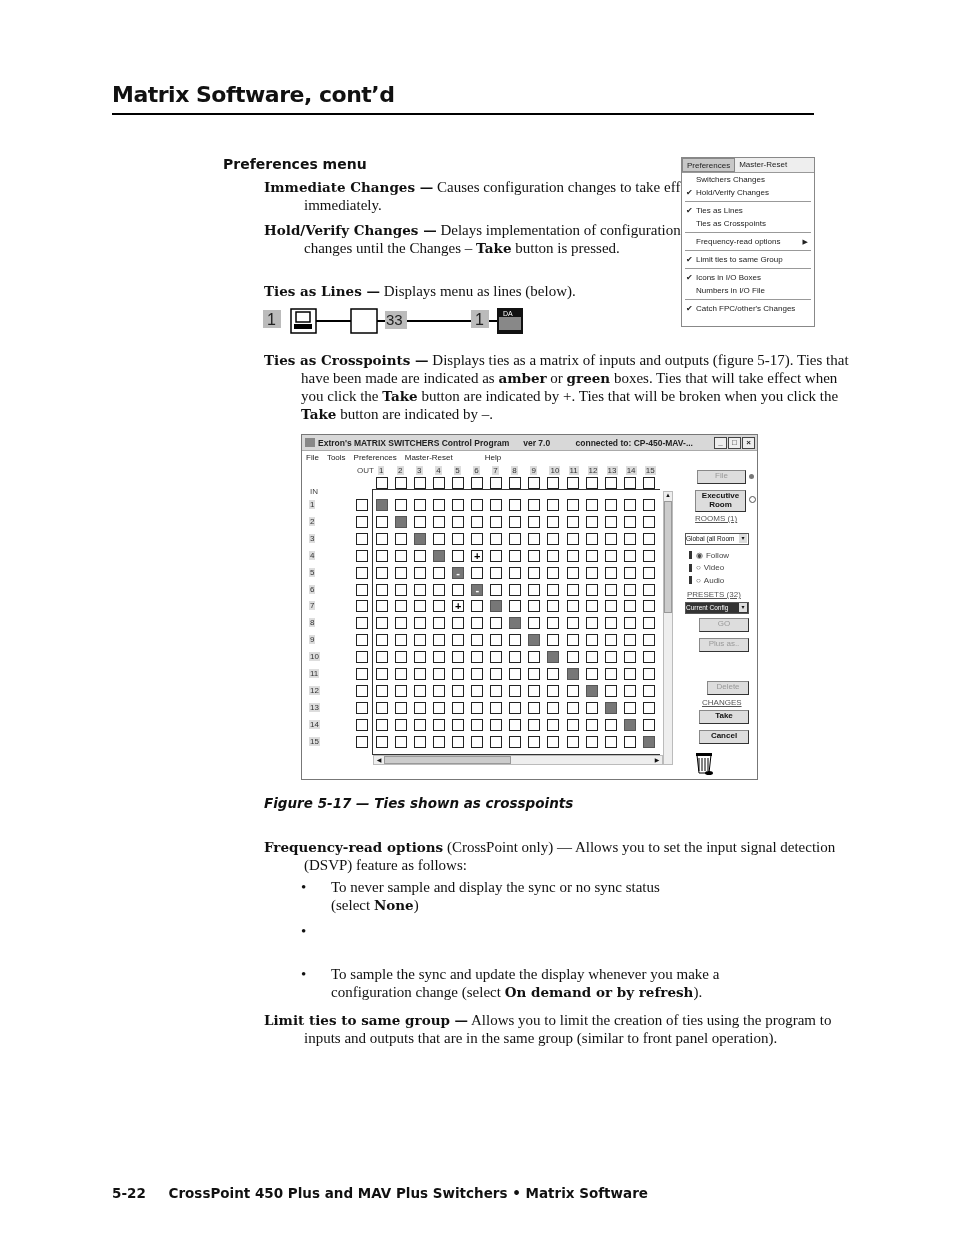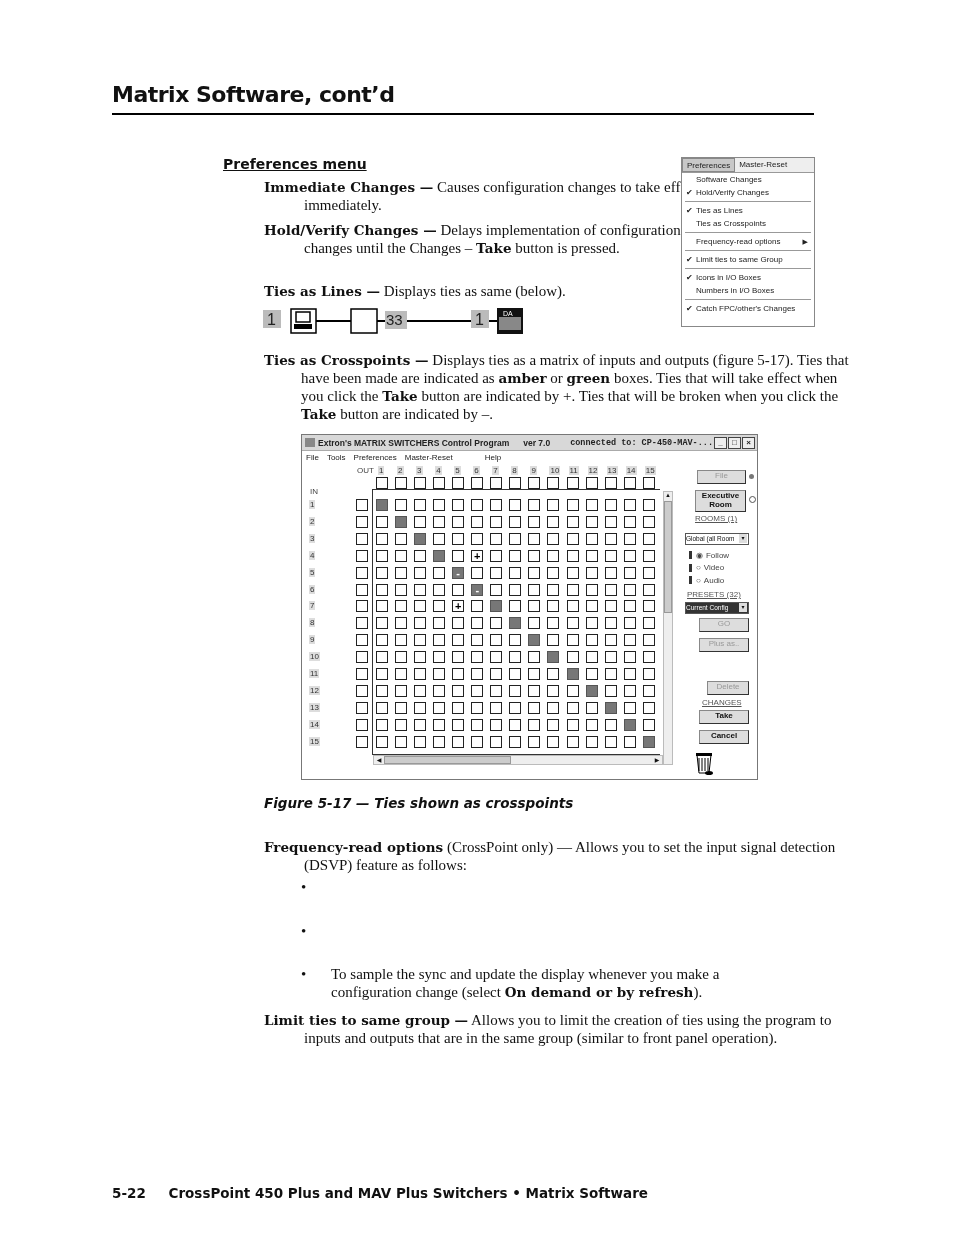--- a/index.html
+++ b/index.html
@@ -37,50 +37,50 @@
   .ul{text-decoration:underline;color:#555;position:absolute;font-size:8px;}
   #fig-caption{left:264px;top:795px;font-family:"DejaVu Sans",sans-serif;font-weight:bold;font-style:italic;font-size:13.5px;}
   #footer{left:112px;top:1185px;font-family:"DejaVu Sans",sans-serif;font-weight:bold;font-size:13.5px;}
 </style>
 </head>
 <body>
 
 <div id="page-title" class="abs">Matrix Software, cont’d</div>
 <div id="title-rule" class="abs"></div>
 
-<div class="abs h2" style="left:223px;top:156px;text-decoration:underline;">Preferences menu</div>
+<div class="abs h2" style="left:223px;top:156px;">Preferences menu</div>
 
 <div class="abs para hang" style="left:264px;top:178px;width:410px;">
   <span class="term">Immediate Changes —</span><span> Causes configuration changes to take effect immediately.</span>
 </div>
 <div class="abs para hang" style="left:264px;top:221px;width:410px;">
   <span class="term">Hold/Verify Changes —</span><span> Delays implementation of configuration changes until the Changes – </span><span class="bold">Take</span><span> button is pressed.</span>
 </div>
 <div class="abs para hang" style="left:264px;top:282px;width:410px;">
-  <span class="term">Ties as Lines —</span><span> Displays ties as same (below).</span>
+  <span class="term">Ties as Lines —</span><span> Displays menu as lines (below).</span>
 </div>
 
 <div id="prefmenu" class="abs">
   <div class="mbar">
     <span class="active">Preferences</span>
     <span>Master-Reset</span>
   </div>
   <div id="prefitems">
-      <div class="mi"><span>Software Changes</span></div>
+      <div class="mi"><span>Switchers Changes</span></div>
       <div class="mi"><span class="chk">✔</span><span>Hold/Verify Changes</span></div>
       <div class="sep"></div>
       <div class="mi"><span class="chk">✔</span><span>Ties as Lines</span></div>
       <div class="mi"><span>Ties as Crosspoints</span></div>
       <div class="sep"></div>
       <div class="mi"><span>Frequency-read options</span><span class="arr">▶</span></div>
       <div class="sep"></div>
       <div class="mi"><span class="chk">✔</span><span>Limit ties to same Group</span></div>
       <div class="sep"></div>
       <div class="mi"><span class="chk">✔</span><span>Icons in I/O Boxes</span></div>
-      <div class="mi"><span>Numbers in I/O Boxes</span></div>
+      <div class="mi"><span>Numbers in I/O File</span></div>
       <div class="sep"></div>
       <div class="mi"><span class="chk">✔</span><span>Catch FPC/other's Changes</span></div>
     </div>
 </div>
 
 <svg id="ties-lines" class="abs" viewBox="0 0 262 28">
   <rect x="0" y="3" width="18" height="18" fill="#bbb"></rect>
   <text x="4" y="18" font-size="16" font-family="Liberation Sans, sans-serif" fill="#222">1</text>
   <g>
     <rect x="28" y="2" width="25" height="24" fill="#fff" stroke="#000" stroke-width="1.5"></rect>
@@ -103,21 +103,21 @@
 
 <div class="abs para hang" style="left:264px;top:351px;width:560px;padding-left:37px;text-indent:-37px;">
   <span class="term">Ties as Crosspoints —</span><span> Displays ties as a matrix of inputs and outputs (figure 5-17). Ties that have been made are indicated as </span><span class="bold">amber</span><span> or </span><span class="bold">green</span><span> boxes.  Ties that will take effect when you click the </span><span class="bold">Take</span><span> button are indicated by +.  Ties that will be broken when you click the </span><span class="bold">Take</span><span> button are indicated by –.</span>
 </div>
 
 <div id="appwin" class="abs">
   <div class="titlebar">
     <span style="width:10px;height:9px;background:#888;margin:0 3px;"></span>
     <span>Extron's MATRIX SWITCHERS Control Program</span>
     <span style="margin-left:14px;">ver 7.0</span>
-    <span style="margin-left:auto;margin-right:0;font-family:Liberation Mono, monospace;">connected to:  CP-450-MAV-...</span>
+    <span style="margin-left:auto;margin-right:20px;">connected to:  CP-450-MAV-...</span>
     <span class="winbtn">_</span>
     <span class="winbtn">□</span>
     <span class="winbtn" style="margin-right:2px;">×</span>
   </div>
   <div class="menubar">
     <span>File</span>
     <span>Tools</span>
     <span>Preferences</span>
     <span>Master-Reset</span>
     <span style="margin-left:24px;">Help</span>
@@ -465,20 +465,21 @@
 </div>
 
 <div id="fig-caption" class="abs">Figure 5-17 — Ties shown as crosspoints</div>
 
 <div class="abs para hang" style="left:264px;top:838px;width:540px;">
   <span class="term">Frequency-read options</span><span> (CrossPoint only) — Allows you to set the input signal detection (DSVP) feature as follows:</span>
 </div>
 
 <div class="abs para" style="left:301px;top:878px;width:500px;">
   <span style="position:absolute;left:0;">•</span>
+  <div style="margin-left:30px;width:370px;"><span>To never sample and display the sync or no sync status (select </span><span class="bold">None</span><span>)</span></div>
 </div>
 <div class="abs para" style="left:301px;top:922px;width:500px;">
   <span style="position:absolute;left:0;">•</span>
 </div>
 <div class="abs para" style="left:301px;top:965px;width:500px;">
   <span style="position:absolute;left:0;">•</span>
   <div style="margin-left:30px;width:440px;"><span>To sample the sync and update the display whenever you make a configuration change (select </span><span class="bold">On demand or by refresh</span><span>).</span></div>
 </div>
 
 <div class="abs para hang" style="left:264px;top:1011px;width:540px;">

